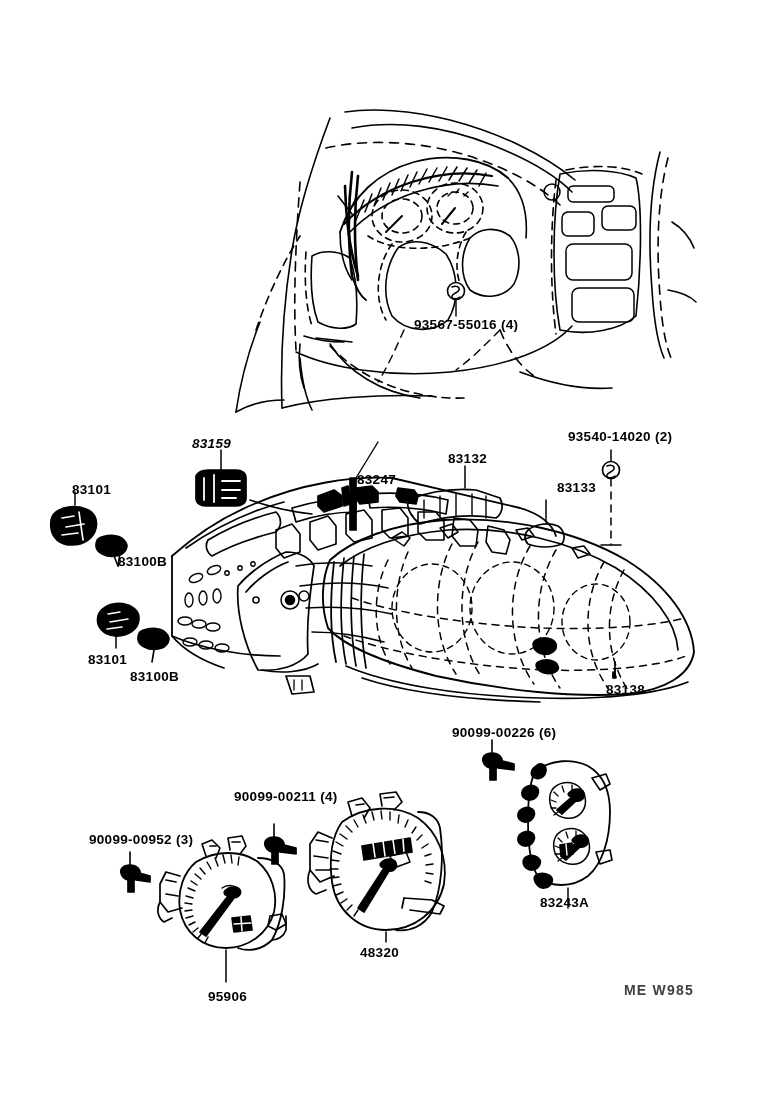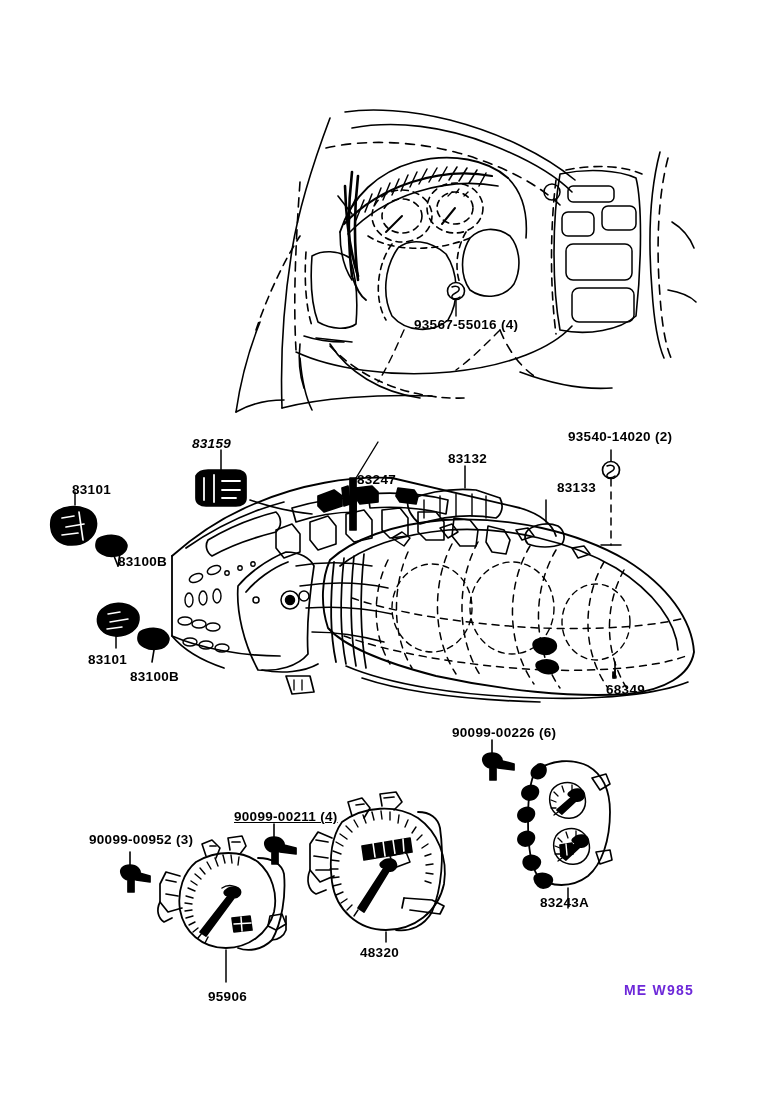--- a/index.html
+++ b/index.html
@@ -21,21 +21,21 @@
     color:#000;
     white-space:nowrap;
     line-height:1;
   }
   .wm{
     position:absolute;
     font-family:"Liberation Sans", sans-serif;
     font-weight:bold;
     font-size:14px;
     letter-spacing:1.2px;
-    color:#6d28d9;
+    color:#404040;
     white-space:nowrap;
   }
 </style>
 </head>
 <body>
 
 <div id="sheet">
 
   <svg id="art" viewBox="0 0 760 1112" xmlns="http://www.w3.org/2000/svg">
 
@@ -631,25 +631,25 @@
   <div class="lbl" style="left:527px;top:481px;margin-left:30px;">83133</div>
 
   <div class="lbl" style="left:72px;top:483px;">83101</div>
 
   <div class="lbl" style="left:118px;top:555px;">83100B</div>
 
   <div class="lbl" style="left:88px;top:653px;">83101</div>
 
   <div class="lbl" style="left:130px;top:670px;">83100B</div>
 
-  <div class="lbl" style="left:606px;top:683px;">68349</div>
+  <div class="lbl" style="left:606px;top:683px;">83138</div>
 
   <div class="lbl" style="left:452px;top:726px;">90099-00226 (6)</div>
 
-  <div class="lbl" style="left:234px;top:810px;text-decoration:underline;">90099-00211 (4)</div>
+  <div class="lbl" style="left:234px;top:790px;">90099-00211 (4)</div>
 
   <div class="lbl" style="left:89px;top:833px;">90099-00952 (3)</div>
 
   <div class="lbl" style="left:540px;top:896px;">83243A</div>
 
   <div class="lbl" style="left:360px;top:946px;">48320</div>
 
   <div class="lbl" style="left:208px;top:990px;">95906</div>
 
   <div class="wm" style="left:624px;top:982px;">ME W985</div>

